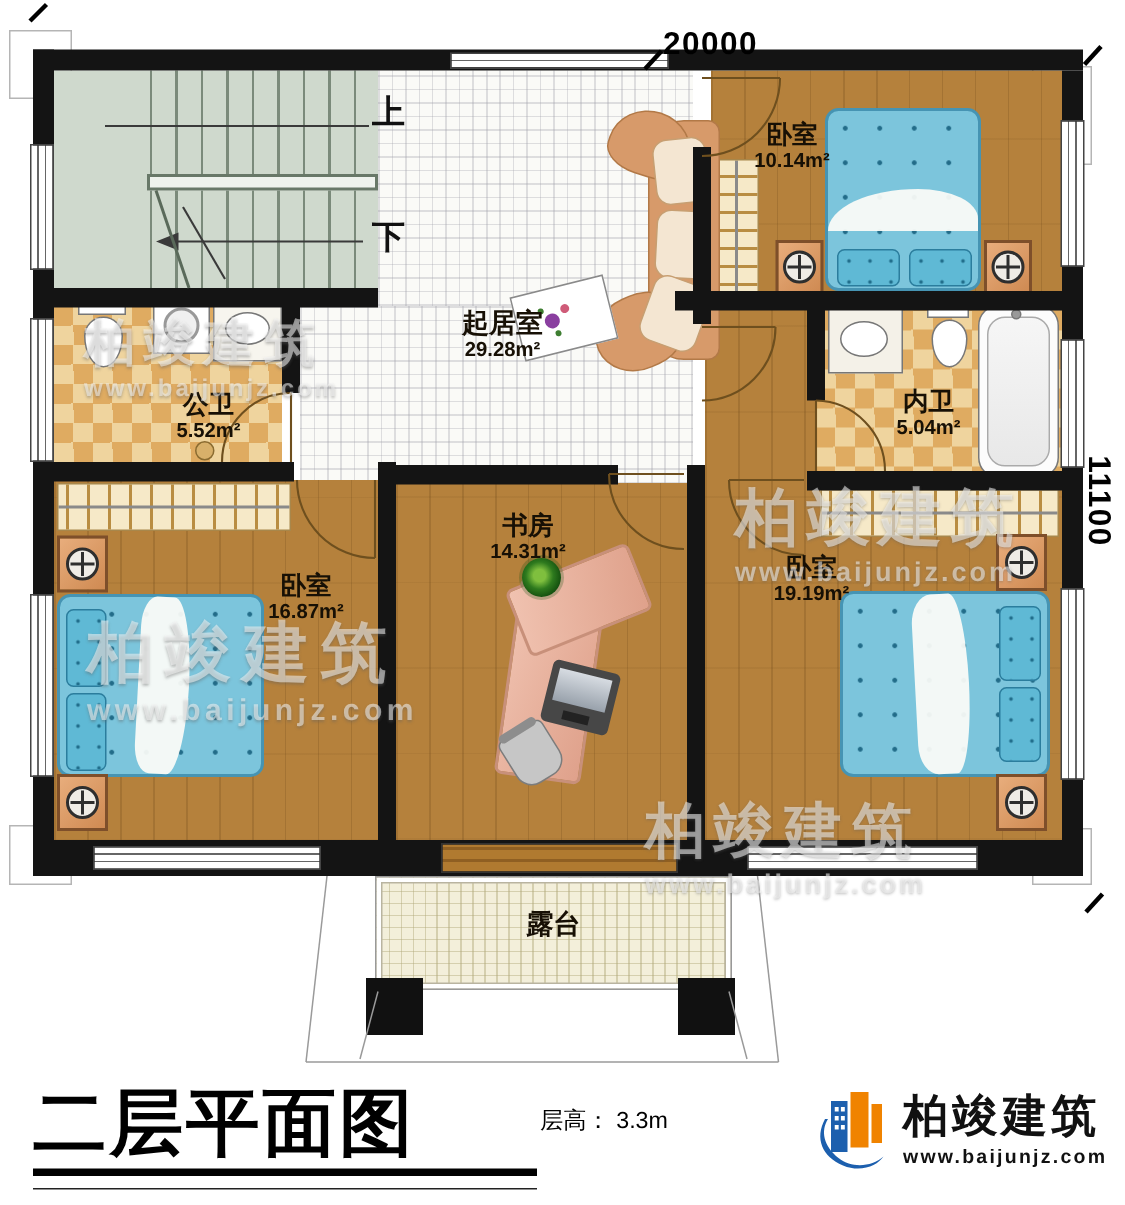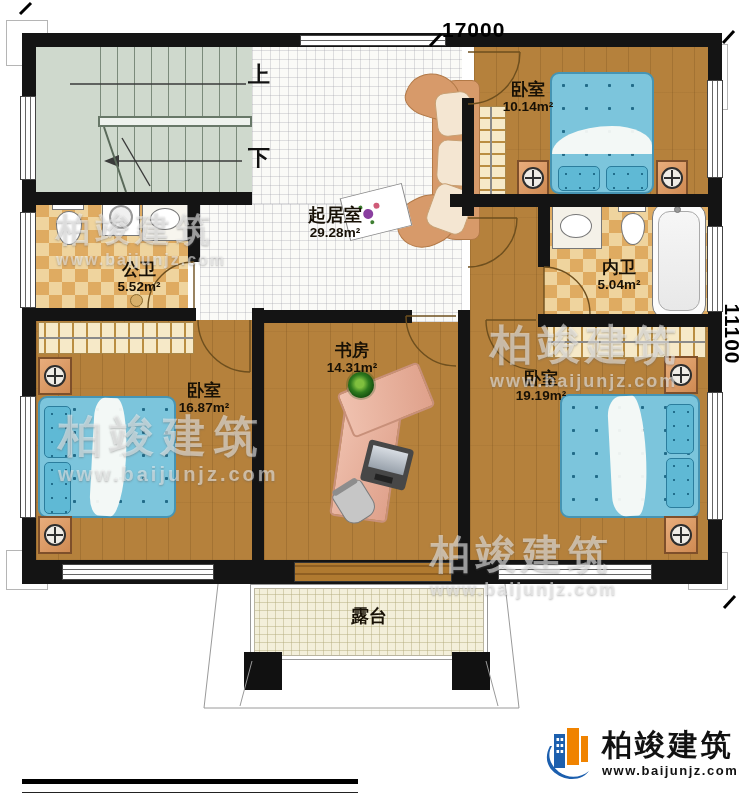--- a/index.html
+++ b/index.html
@@ -280,21 +280,21 @@
   <div class="room-label" style="left:541px;top:369px">
     <span class="nm" style="font-size:17px">卧室</span>
     <span class="ar">19.19m²</span>
   </div>
   <div class="room-label" style="left:369px;top:606px">
     <span class="nm">露台</span>
   </div>
   <div class="stair-lbl" style="left:259px;top:60px">上</div>
   <div class="stair-lbl" style="left:259px;top:143px">下</div>
 
-  <div class="dim" style="left:442px;top:18px">17000</div>
+  <div class="dim" style="left:442px;top:18px">20000</div>
   <div class="dim dim-right" style="left:684px;top:322px">11100</div>
 
   <div class="wm" style="left:56px;top:212px">
     <span class="b" style="font-size:34px;letter-spacing:6px">柏竣建筑</span>
     <span class="u" style="font-size:16px;letter-spacing:2px">www.baijunjz.com</span>
   </div>
   <div class="wm" style="left:58px;top:414px">
     <span class="b" style="font-size:44px;letter-spacing:8px">柏竣建筑</span>
     <span class="u" style="font-size:20px;letter-spacing:3px">www.baijunjz.com</span>
   </div>
@@ -302,22 +302,27 @@
     <span class="b" style="font-size:42px;letter-spacing:6px">柏竣建筑</span>
     <span class="u" style="font-size:18px;letter-spacing:2px">www.baijunjz.com</span>
   </div>
   <div class="wm" style="left:430px;top:534px">
     <span class="b" style="font-size:40px;letter-spacing:6px">柏竣建筑</span>
     <span class="u" style="font-size:18px;letter-spacing:2px">www.baijunjz.com</span>
   </div>
  </div>
 
  <div class="titleblock">
+   <div class="tb-title">二层平面图</div>
    <div class="tb-underline"></div>
    <div class="tb-stats">
+     <div class="row2">
+       <span>层高：</span>
+       <span>3.3m</span>
+     </div>
    </div>
    <div class="tb-logo">
      <svg width="56" height="58" viewBox="0 0 56 58">
        <path d="M10 22 C3 35 8 47 22 53 C34 58 45 53 49 47 C41 54 28 55 19 48 C9 40 7 30 12 22 Z" fill="#1c5fae"></path>
        <rect x="14" y="10" width="11" height="34" fill="#1c5fae"></rect>
        <rect x="27" y="4" width="12" height="37" fill="#f08300"></rect>
        <rect x="41" y="12" width="7" height="26" fill="#f08300"></rect>
        <g fill="#fff">
          <rect x="16.5" y="14" width="2.6" height="3"></rect>
             <rect x="20.6" y="14" width="2.6" height="3"></rect>

